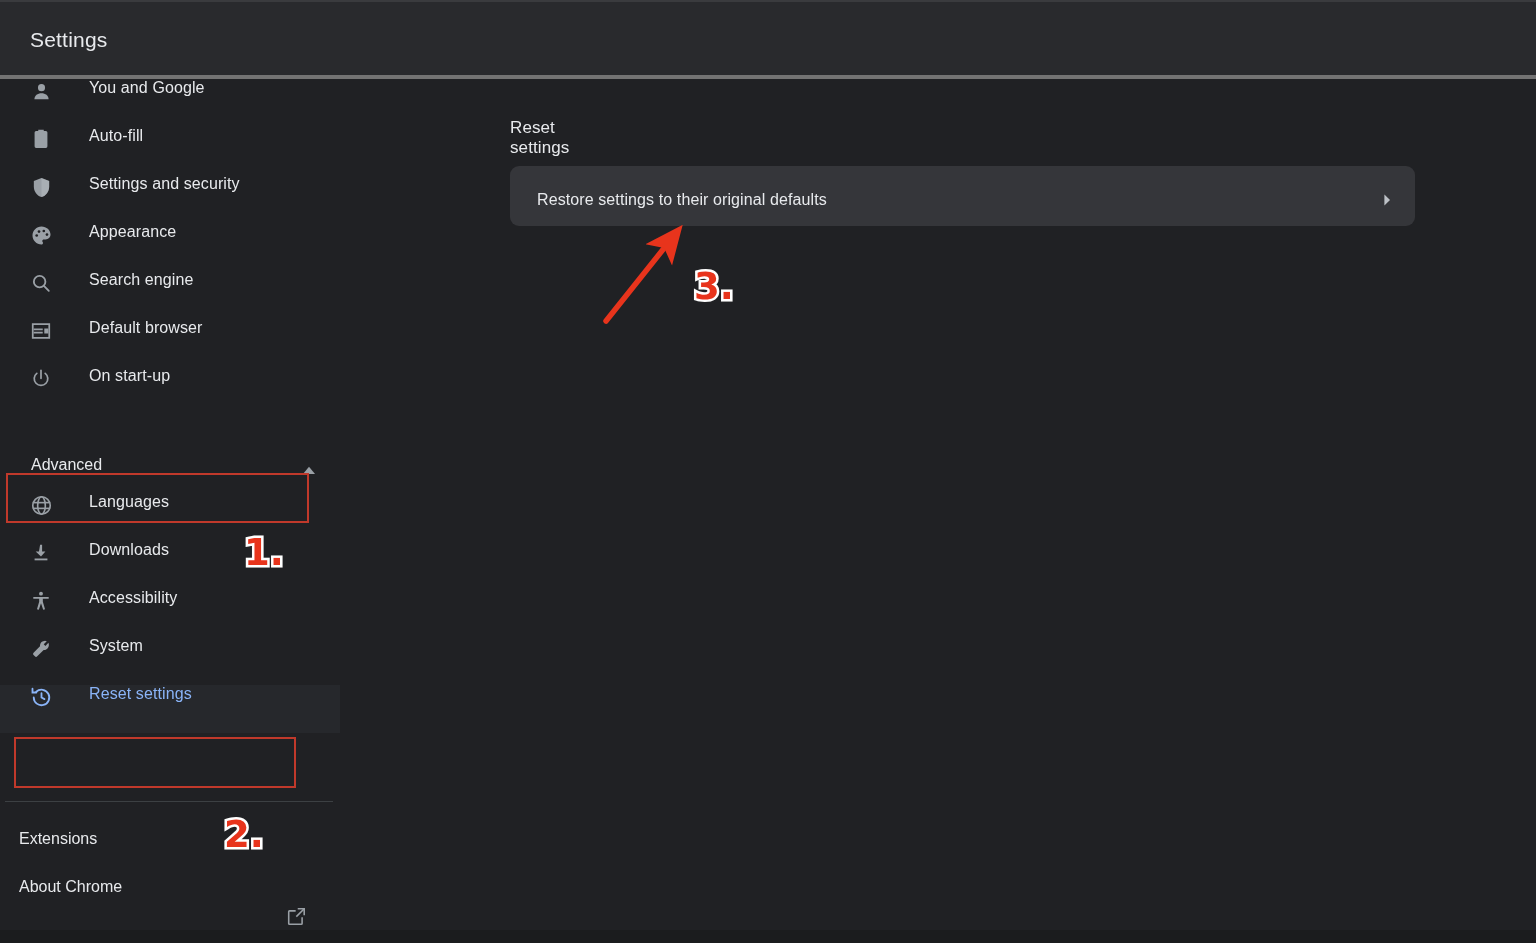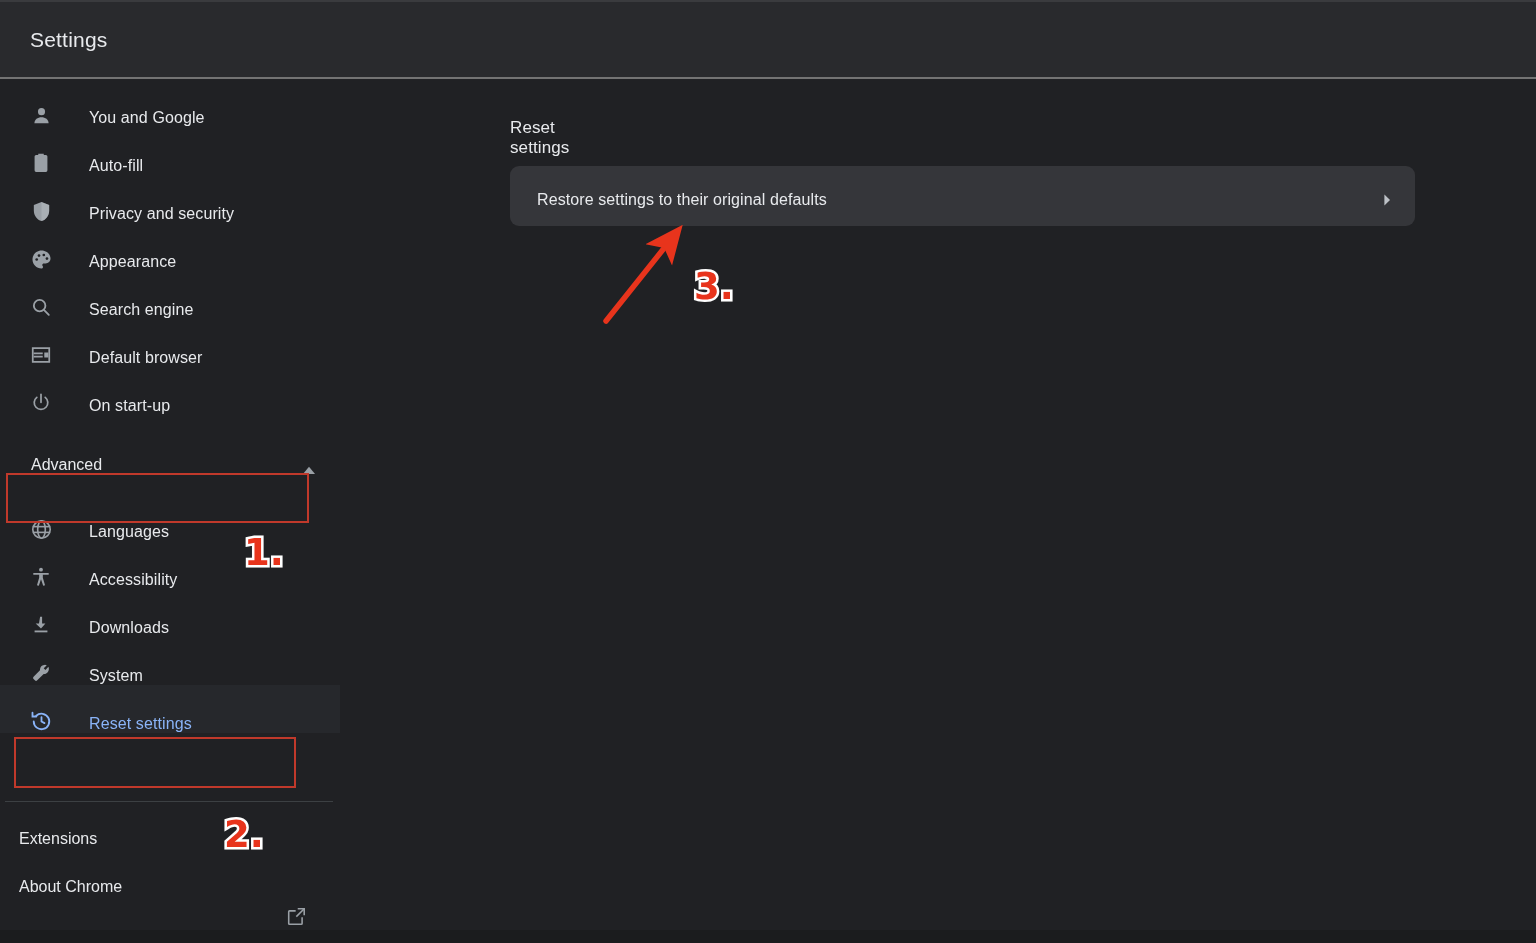--- a/index.html
+++ b/index.html
@@ -12,21 +12,21 @@
   #app {
     position: relative;
     width: 1536px; height: 943px;
     background: #202124;
   }
 
   
   #header {
     position: absolute; left: 0; top: 2px; width: 1536px; height: 77px;
     background: #292a2d;
-    border-bottom: 2px solid #737373;
+    border-bottom: 4px solid #737373;
   }
   #header-title {
     position: absolute; left: 30px; top: 26px;
     font-size: 21px; color: #e8eaed; font-weight: 400;
     letter-spacing: .2px;
   }
   #search-box {
     position: absolute; left: 510px; top: 12px;
     width: 905px; height: 56px;
     background: #202124;
@@ -42,21 +42,21 @@
     padding-left: 19px;
   }
   #search-input::placeholder { color: #9aa0a6; }
 
   
   #sidebar {
     position: absolute; left: 0; top: 79px; width: 340px; height: 864px;
   }
   .nav-item {
     position: relative;
-    display: flex; align-items: flex-end;
+    display: flex; align-items: flex-start;
     height: 48px;
     color: #e8eaed;
     font-size: 16px;
     cursor: pointer;
   }
   .nav-icon {
     width: 32px; height: 24px;
     margin-left: 30px;
     display: flex; align-items: center; justify-content: flex-start;
     flex: none;
@@ -177,21 +177,21 @@
       <span class="nav-label">Auto-fill</span>
     </div>
 
     <div class="nav-item">
       <span class="nav-icon">
         <svg viewBox="0 0 24 24" width="23" height="23" fill="#9aa0a6">
           <path d="M12 2 4 5.3v6c0 5 3.4 9.6 8 10.7 4.6-1.1 8-5.7 8-10.7v-6z"></path>
           <path d="M12 2v20c4.6-1.1 8-5.7 8-10.7v-6z" fill="#bdc1c6" opacity=".45"></path>
         </svg>
       </span>
-      <span class="nav-label">Privacy and security</span>
+      <span class="nav-label">Settings and security</span>
     </div>
 
     <div class="nav-item">
       <span class="nav-icon">
         <svg viewBox="0 0 24 24" width="23" height="23" fill="#9aa0a6">
           <path d="M12 2.6C6.8 2.6 2.6 6.8 2.6 12s4.2 9.4 9.4 9.4c.9 0 1.6-.7 1.6-1.6 0-.4-.2-.8-.4-1.1-.3-.3-.4-.6-.4-1 0-.9.7-1.6 1.6-1.6h1.9c2.8 0 5.1-2.3 5.1-5.1 0-4.6-4.2-8.4-9.4-8.4z"></path>
           <circle cx="7" cy="12" r="1.4" fill="#202124"></circle>
           <circle cx="9.4" cy="7.9" r="1.4" fill="#202124"></circle>
           <circle cx="14.4" cy="7.3" r="1.4" fill="#202124"></circle>
           <circle cx="17.7" cy="11" r="1.4" fill="#202124"></circle>
@@ -248,35 +248,35 @@
             <line x1="3" y1="9" x2="21" y2="9"></line>
               <line x1="3" y1="15" x2="21" y2="15"></line>
           </svg>
         </span>
         <span class="nav-label">Languages</span>
       </div>
 
       <div class="nav-item">
         <span class="nav-icon">
           <svg viewBox="0 0 24 24" width="22" height="22" fill="#9aa0a6">
+            <path d="M11 3h2.2v7.3h3.6L12 15.7 6.2 10.3h3.6z"></path>
+              <rect x="5" y="18" width="14" height="2"></rect>
+          </svg>
+        </span>
+        <span class="nav-label">Downloads</span>
+      </div>
+
+      <div class="nav-item">
+        <span class="nav-icon">
+          <svg viewBox="0 0 24 24" width="22" height="22" fill="#9aa0a6">
             <circle cx="12" cy="4" r="2.1"></circle>
             <path d="M3.6 7.6h16.8v2H14v3.1l2.4 8.2-2 .6L12 14.4l-2.4 7.1-2-.6L10 12.7V9.6H3.6z"></path>
           </svg>
         </span>
         <span class="nav-label">Accessibility</span>
-      </div>
-
-      <div class="nav-item">
-        <span class="nav-icon">
-          <svg viewBox="0 0 24 24" width="22" height="22" fill="#9aa0a6">
-            <path d="M11 3h2.2v7.3h3.6L12 15.7 6.2 10.3h3.6z"></path>
-              <rect x="5" y="18" width="14" height="2"></rect>
-          </svg>
-        </span>
-        <span class="nav-label">Downloads</span>
       </div>
 
       <div class="nav-item">
         <span class="nav-icon">
           <svg viewBox="0 0 24 24" width="22" height="22" fill="#9aa0a6">
             <path d="M20.1 5.3 16.8 8.6l-1.8-1.8 3.3-3.3A5.4 5.4 0 0 0 10.9 9l-7 7a1.8 1.8 0 0 0 0 2.6l1.4 1.4a1.8 1.8 0 0 0 2.6 0l7-7a5.4 5.4 0 0 0 5.2-7.7z"></path>
           </svg>
         </span>
         <span class="nav-label">System</span>
       </div>

